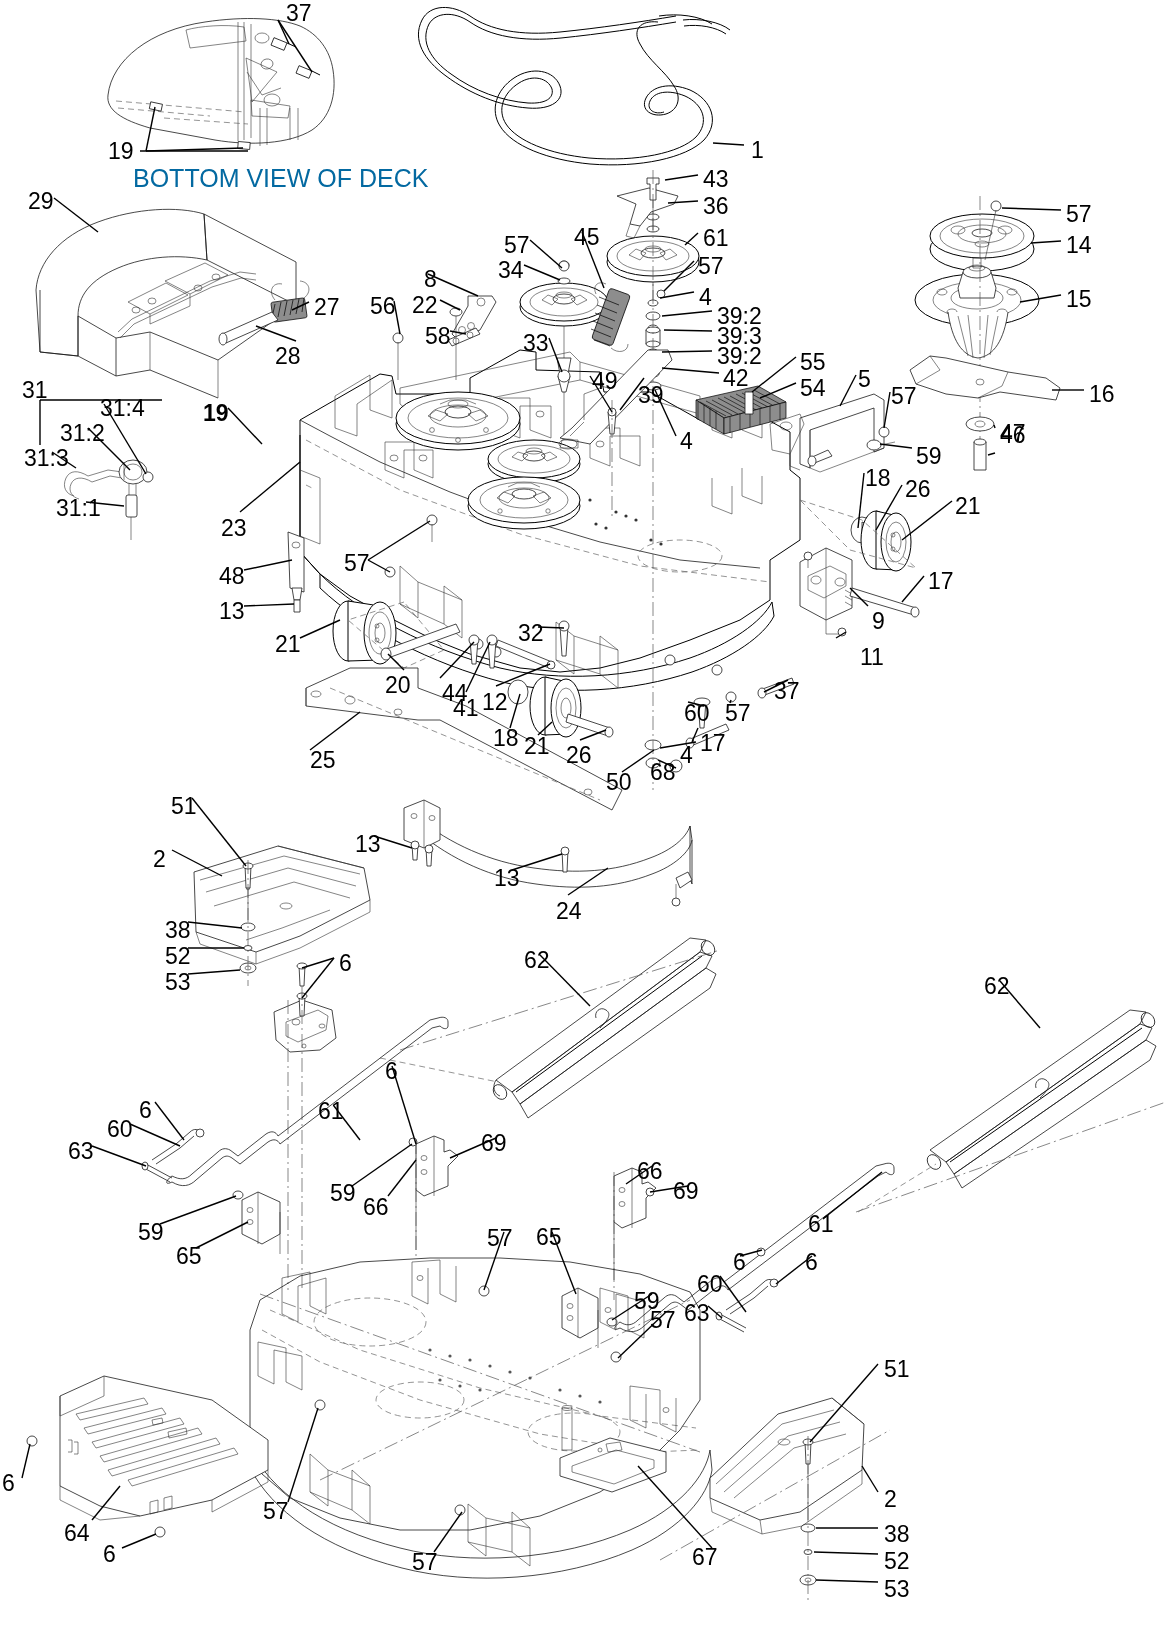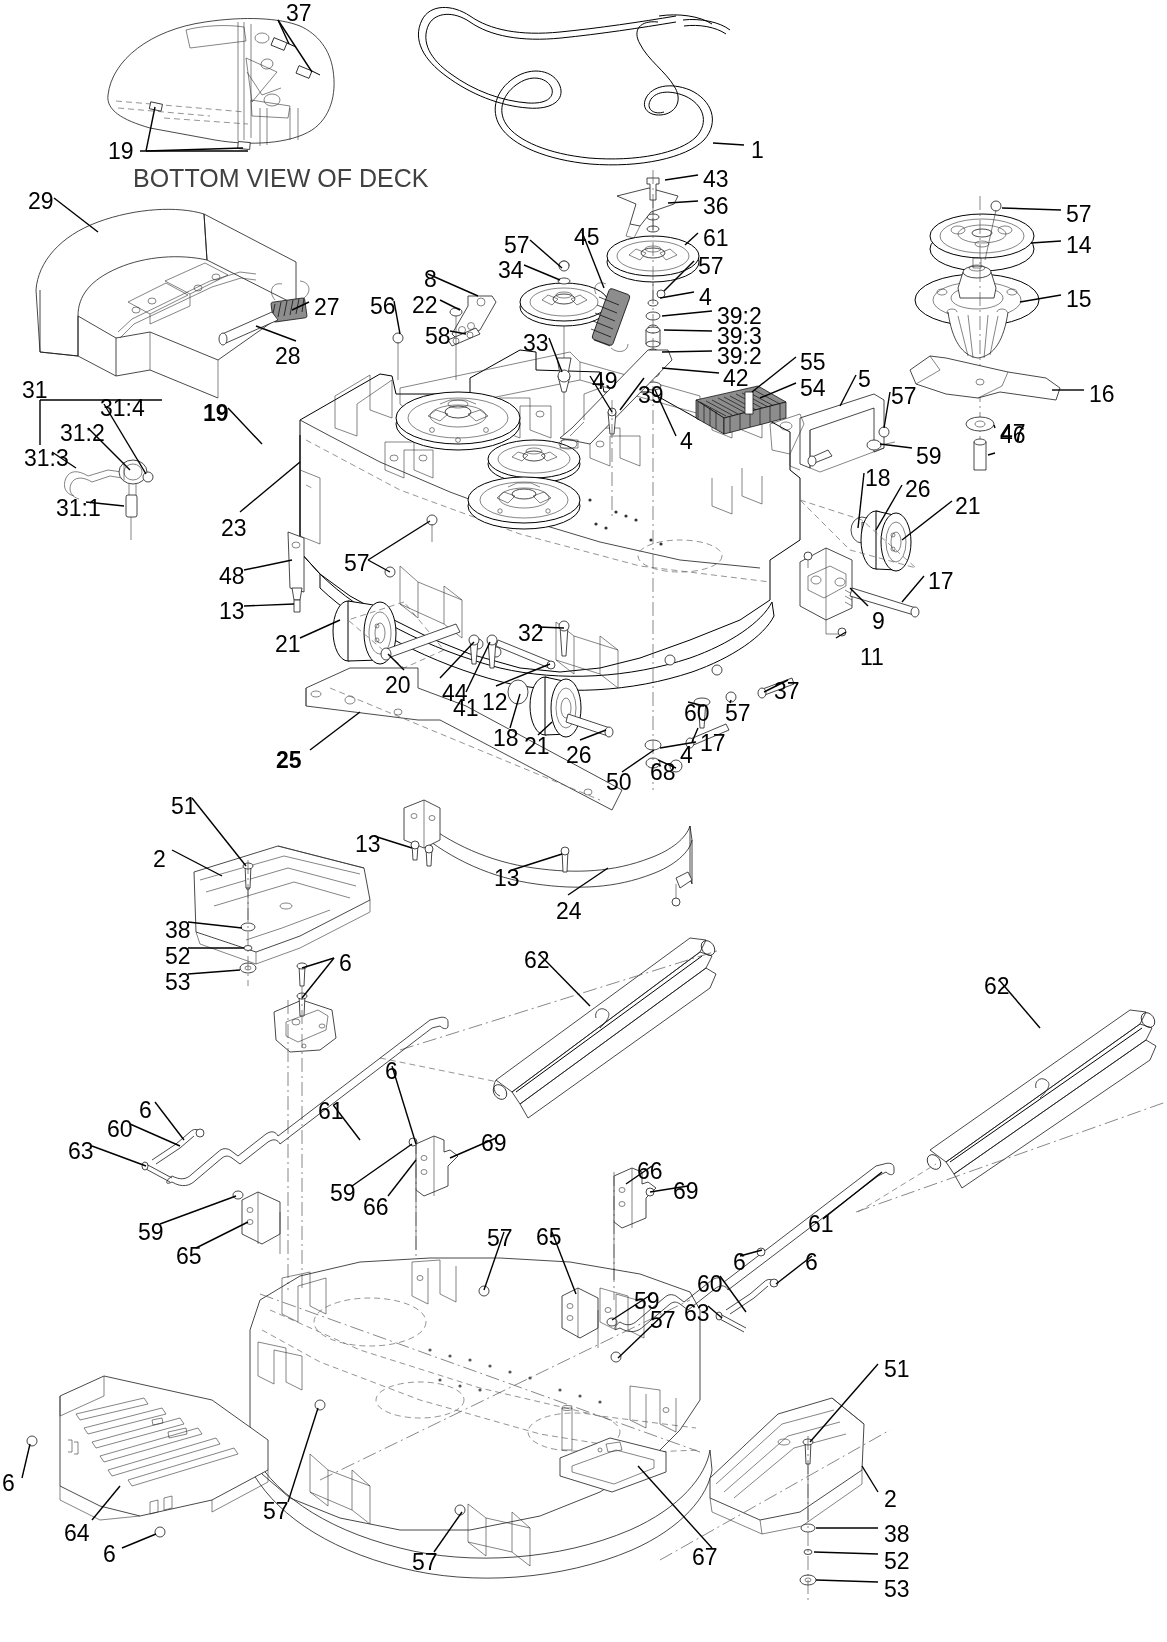--- a/index.html
+++ b/index.html
@@ -29,21 +29,21 @@
     color: #000000;
     white-space: nowrap;
     line-height: 1;
     letter-spacing: 0px;
   }
   .viewtitle {
     position: absolute;
     font-family: "Liberation Sans", sans-serif;
     font-size: 25px;
     font-weight: 400;
-    color: #404040;
+    color: #0369a1;
     white-space: nowrap;
     line-height: 1;
   }
   
   #artwork .ln { fill: none; stroke: #000000; stroke-width: 1; }
   #artwork .thin { fill: none; stroke: #1a1a1a; stroke-width: 0.8; }
   #artwork .vthin { fill: none; stroke: #333333; stroke-width: 0.6; }
   #artwork .leader { fill: none; stroke: #000000; stroke-width: 1.4; }
   #artwork .ctr { fill: none; stroke: #555555; stroke-width: 0.7; stroke-dasharray: 14 4 2 4; }
   #artwork .hid { fill: none; stroke: #666666; stroke-width: 0.7; stroke-dasharray: 6 4; }
@@ -1081,21 +1081,21 @@
       <div class="callout" style="left: 774px; top: 680px;">37</div>
       <div class="callout" style="left: 684px; top: 702px;">60</div>
       <div class="callout" style="left: 725px; top: 702px;">57</div>
       <div class="callout" style="left: 493px; top: 727px;">18</div>
       <div class="callout" style="left: 524px; top: 735px;">21</div>
       <div class="callout" style="left: 566px; top: 744px;">26</div>
       <div class="callout" style="left: 700px; top: 732px;">17</div>
       <div class="callout" style="left: 680px; top: 744px;">4</div>
       <div class="callout" style="left: 606px; top: 771px;">50</div>
       <div class="callout" style="left: 650px; top: 761px;">68</div>
-      <div class="callout" style="left: 276px; top: 749px; font-weight: bold;">25</div>
+      <div class="callout" style="left: 310px; top: 749px;">25</div>
       <div class="callout" style="left: 171px; top: 795px;">51</div>
       <div class="callout" style="left: 153px; top: 848px;">2</div>
       <div class="callout" style="left: 355px; top: 833px;">13</div>
       <div class="callout" style="left: 494px; top: 867px;">13</div>
       <div class="callout" style="left: 556px; top: 900px;">24</div>
       <div class="callout" style="left: 165px; top: 919px;">38</div>
       <div class="callout" style="left: 165px; top: 945px;">52</div>
       <div class="callout" style="left: 165px; top: 971px;">53</div>
       <div class="callout" style="left: 339px; top: 952px;">6</div>
       <div class="callout" style="left: 524px; top: 949px;">62</div>

